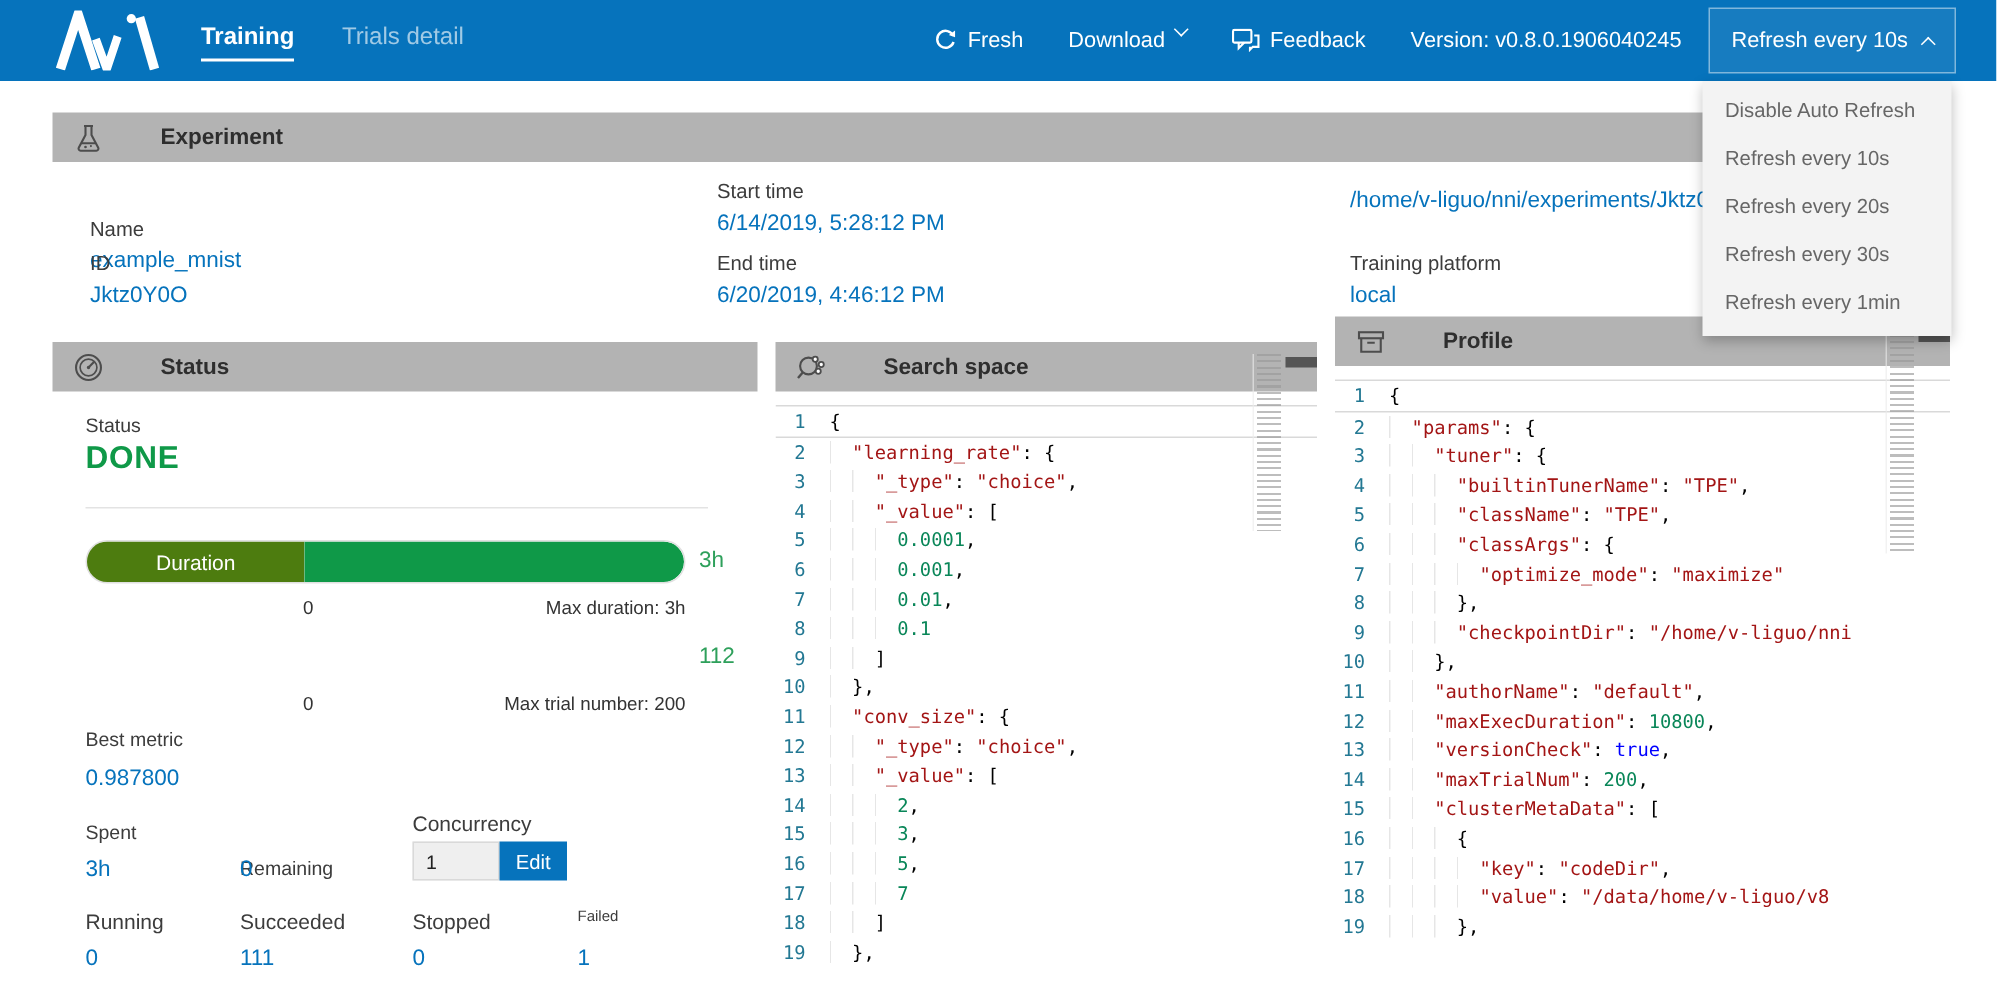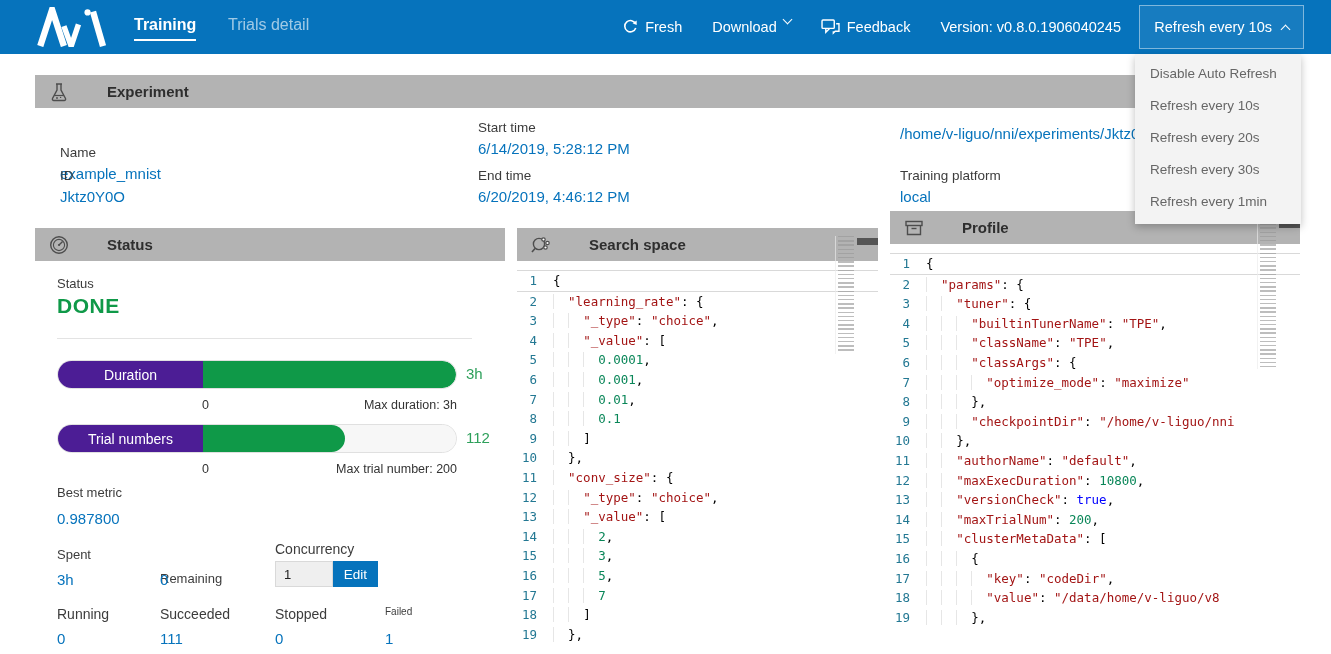--- a/index.html
+++ b/index.html
@@ -44,21 +44,21 @@
   .exp-label { font-size:13.5px; color:#3c3c3c; }
   .exp-value { font-size:15px; color:#0673bc; margin-top:5px; white-space:nowrap; overflow:hidden; max-width:400px; }
 
   #status-panel { left:35px; top:228px; width:470px; height:426px; }
   .s-label { position:absolute; font-size:13px; color:#3c3c3c; }
   .s-value { position:absolute; font-size:15px; color:#0673bc; }
   .done { position:absolute; left:22px; top:66px; font-size:21px; font-weight:bold; color:#0f9948; letter-spacing:.5px; }
   .divider { position:absolute; left:22px; top:110px; width:415px; height:1px; background:#e3e3e3; }
   .pbar { position:absolute; left:22px; width:400px; height:29px; border:1px solid #e0e0e0;
     border-radius:15px; overflow:hidden; display:flex; background:#f7f7f7; }
-  .pbar .plabel { width:145px; flex:none; background:#4c1d95; color:#fff; font-size:14px;
+  .pbar .plabel { width:145px; flex:none; background:#4d7c0f; color:#fff; font-size:14px;
     display:flex; align-items:center; justify-content:center; }
   .pbar .ptrack { flex:1; position:relative; background:#f7f7f7; }
   .pbar .pfill { position:absolute; left:0; top:0; bottom:0; background:#0f9948; border-radius:0 14px 14px 0; }
   .pbar-val { position:absolute; left:431px; font-size:15px; color:#2ea05b; }
   .pbar-sub { position:absolute; left:167px; width:255px; display:flex; justify-content:space-between;
     font-size:12.5px; color:#333; }
   .conc-input { position:absolute; left:240px; top:333px; width:58px; height:26px;
     background:#efefef; border:1px solid #d9d9d9; font-size:13px; padding-left:8px; color:#222;
     font-family:"Liberation Sans",sans-serif; }
   .edit-btn { position:absolute; left:298px; top:333px; width:45px; height:26px; background:#0673bc;
@@ -192,26 +192,20 @@
       <div class="ptrack">
           <div class="pfill" style="width: 100%;"></div>
         </div>
     </div>
     <div class="pbar-val" style="top:137px;">3h</div>
     <div class="pbar-sub" style="top:170px;">
       <span>0</span>
         <span>Max duration: 3h</span>
     </div>
 
-    <div class="pbar" style="top:196px;">
-      <div class="plabel">Trial numbers</div>
-      <div class="ptrack">
-          <div class="pfill" style="width: 56%;"></div>
-        </div>
-    </div>
     <div class="pbar-val" style="top:201px;">112</div>
     <div class="pbar-sub" style="top:234px;">
       <span>0</span>
         <span>Max trial number: 200</span>
     </div>
 
     <div class="s-label" style="left:22px;top:257px;">Best metric</div>
     <div class="s-value" style="left:22px;top:282px;">0.987800</div>
 
     <div class="s-label" style="left:22px;top:319px;">Spent</div>

